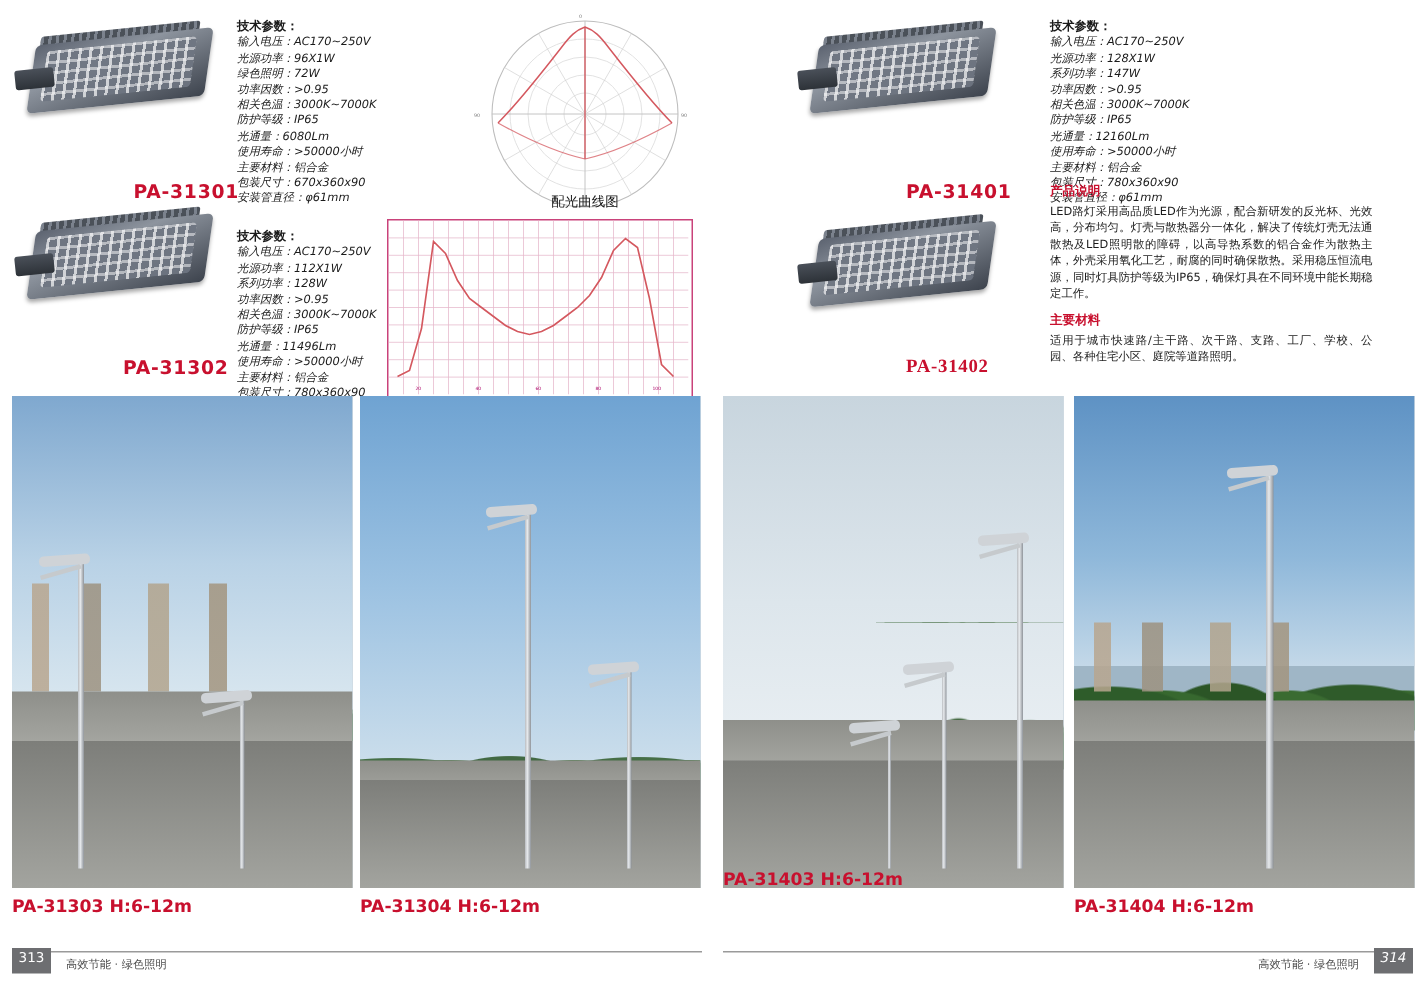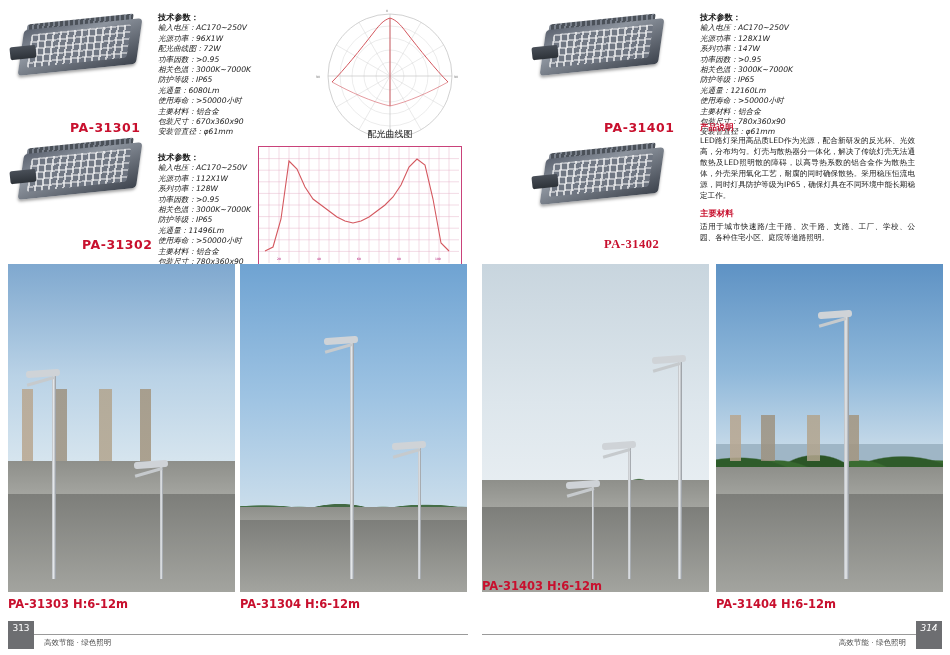--- a/index.html
+++ b/index.html
@@ -194,21 +194,21 @@
     position: absolute;
     color: #c8102e;
     font-weight: bold;
     font-size: 11.5px;
   }
 
   
   .folio {
     position: absolute;
     bottom: 6px;
-    width: 26px; height: 28px;
+    width: 26px; height: 17px;
     background: #6d6e71;
     color: #fff;
     font-size: 9px;
     line-height: 15px;
     text-align: center;
   }
   .folio-text {
     position: absolute;
     bottom: 7px;
     font-size: 7.5px;
@@ -225,27 +225,27 @@
 <body>
 
 <div class="page">
 
   <div class="lamp" style="left:8px; top:16px;">
     <div class="heatsink"></div>
     <div class="body"></div>
     <div class="leds"></div>
     <div class="arm"></div>
   </div>
-  <div class="model-label" style="left:70px; top:120px;">PA-31301</div>
+  <div class="model-label" style="left:89px; top:120px;">PA-31301</div>
 
   <div class="spec" style="left:158px; top:12px;">
     <div class="spec-title">技术参数：</div>
     <div class="row">输入电压：AC170~250V</div>
     <div class="row">光源功率：96X1W</div>
-    <div class="row">配光曲线图：72W</div>
+    <div class="row">绿色照明：72W</div>
     <div class="row">功率因数：&gt;0.95</div>
     <div class="row">相关色温：3000K~7000K</div>
     <div class="row">防护等级：IP65</div>
     <div class="row">光通量：6080Lm</div>
     <div class="row">使用寿命：&gt;50000小时</div>
     <div class="row">主要材料：铝合金</div>
     <div class="row">包装尺寸：670x360x90</div>
     <div class="row">安装管直径：φ61mm</div>
   </div>
 

